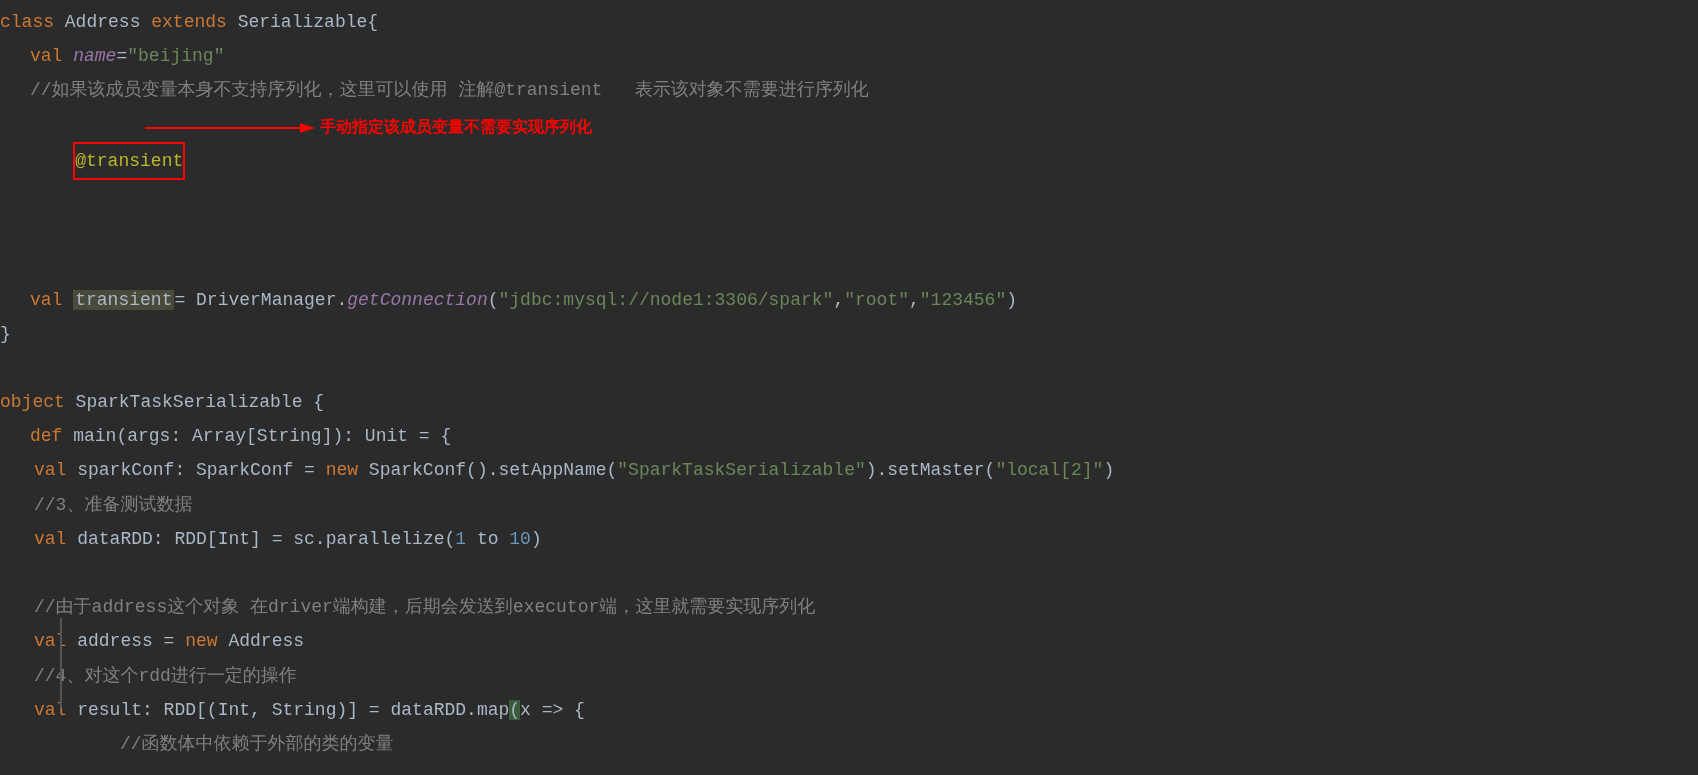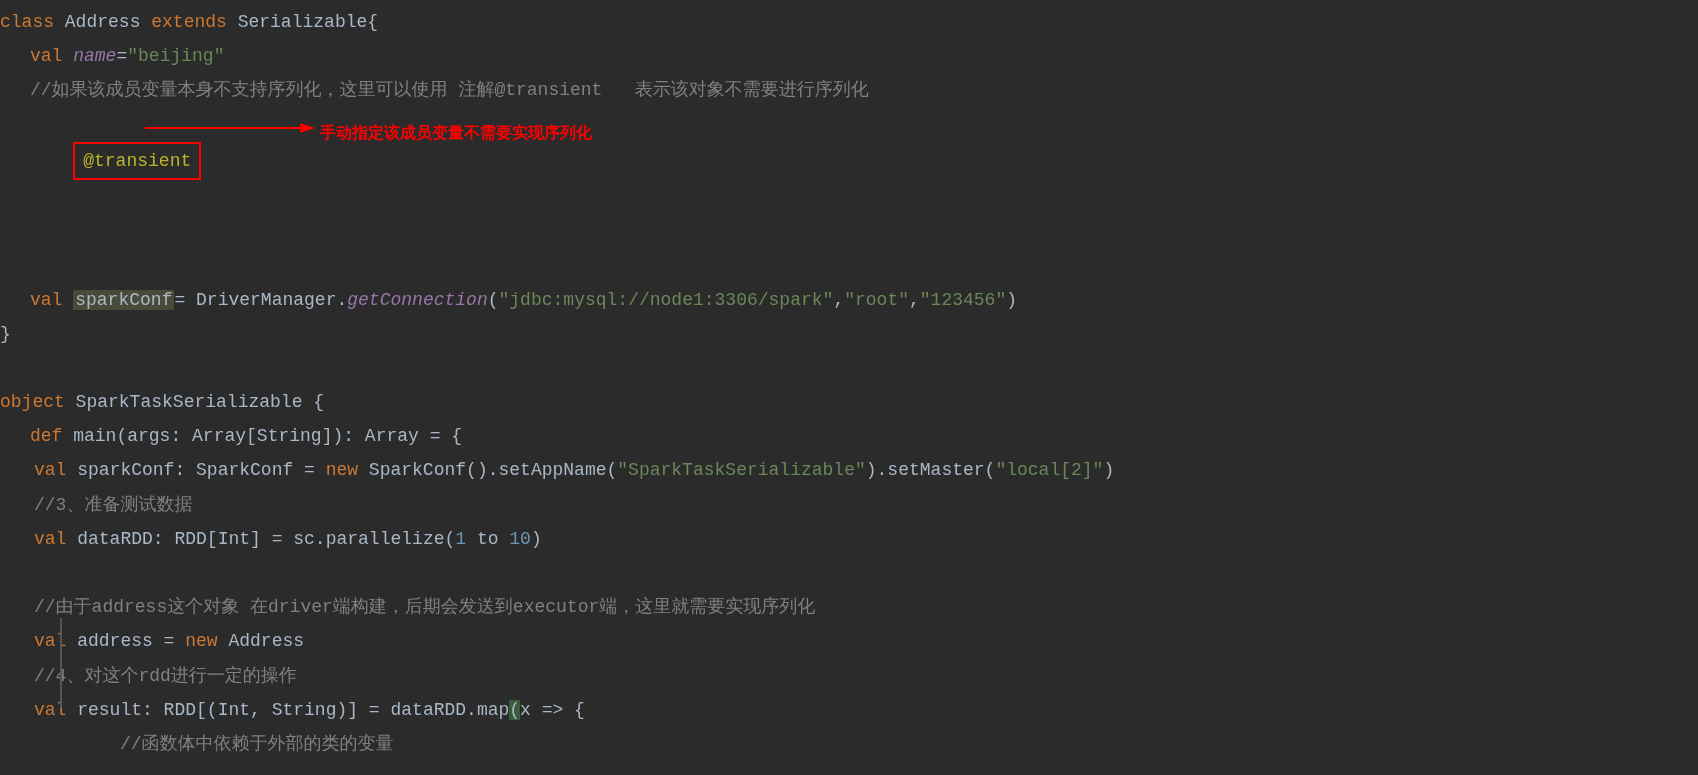--- a/index.html
+++ b/index.html
@@ -36,21 +36,21 @@
     .comment { color: #808080; }
     .number { color: #6897bb; }
     .field-italic { color: #9876aa; font-style: italic; }
     .annotation { color: #bbb529; }
     .var-highlight { background-color: #4a4a3a; color: #a9b7c6; padding: 0 2px; }
     .paren-highlight { background-color: #3a5c3a; }
     
     .red-box {
       border: 2px solid #ff0000;
       display: inline-block;
-      padding: 0 8px;
+      padding: 0 0;
     }
     
     .annotation-text {
       color: #ff0000;
       font-weight: bold;
       font-size: 16px;
     }
     
     .arrow {
       position: absolute;
@@ -87,32 +87,32 @@
   <div class="line indent1"><span class="keyword">val</span><span> </span><span class="field-italic">name</span><span>=</span><span class="string">"beijing"</span></div>
 
   <div class="line indent1"><span class="comment">//如果该成员变量本身不支持序列化，这里可以使用 注解@transient   表示该对象不需要进行序列化</span></div>
 
   <div class="line indent1" style="position:relative;">
     <span class="red-box"><span class="annotation">@transient</span></span>
     <svg class="arrow" style="left:145px; top:10px; width:170px; height:20px;">
       <line x1="0" y1="10" x2="155" y2="10" class="arrow-line"></line>
       <polygon points="155,5 170,10 155,15" class="arrow-head"></polygon>
     </svg>
-    <span class="annotation-text" style="position:absolute; left:320px; top:11px;">手动指定该成员变量不需要实现序列化</span>
+    <span class="annotation-text" style="position:absolute; left:320px; top:5px;">手动指定该成员变量不需要实现序列化</span>
   </div>
 
-  <div class="line indent1"><span class="keyword">val</span><span> </span><span class="var-highlight">sparkConf</span><span>= DriverManager.</span><span class="field-italic">getConnection</span><span>(</span><span class="string">"jdbc:mysql://node1:3306/spark"</span><span>,</span><span class="string">"root"</span><span>,</span><span class="string">"123456"</span><span>)</span></div>
+  <div class="line indent1"><span class="keyword">val</span><span> </span><span class="var-highlight">transient</span><span>= DriverManager.</span><span class="field-italic">getConnection</span><span>(</span><span class="string">"jdbc:mysql://node1:3306/spark"</span><span>,</span><span class="string">"root"</span><span>,</span><span class="string">"123456"</span><span>)</span></div>
 
   <div class="line"><span>}</span></div>
 
   <div class="line">&nbsp;</div>
 
   <div class="line"><span class="keyword">object</span><span> SparkTaskSerializable {</span></div>
 
-  <div class="line indent1"><span class="keyword-def">def</span><span> main(args: Array[</span><span>String</span><span>]): Array = {</span></div>
+  <div class="line indent1"><span class="keyword-def">def</span><span> main(args: Array[</span><span>String</span><span>]): Unit = {</span></div>
 
   <div class="line indent2"><span class="keyword">val</span><span> sparkConf: SparkConf = </span><span class="keyword">new</span><span> SparkConf().setAppName(</span><span class="string">"SparkTaskSerializable"</span><span>).setMaster(</span><span class="string">"local[2]"</span><span>)</span></div>
 
 
   <div class="line indent2"><span class="comment">//3、准备测试数据</span></div>
 
   <div class="line indent2"><span class="keyword">val</span><span> dataRDD: RDD[</span><span>Int</span><span>] = sc.parallelize(</span><span class="number">1</span><span style=""> to </span><span class="number">10</span><span>)</span></div>
 
   <div class="line">&nbsp;</div>
 

